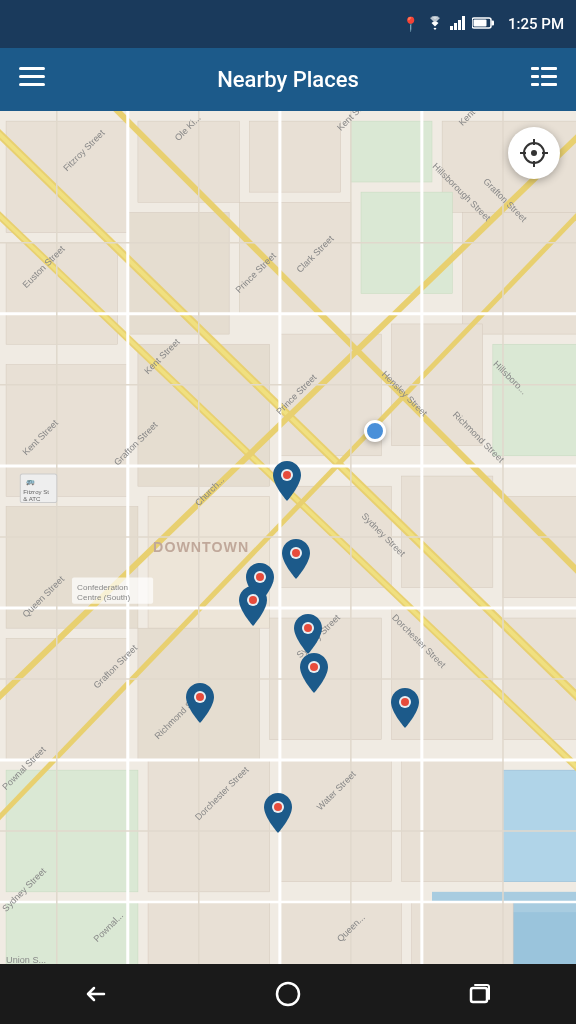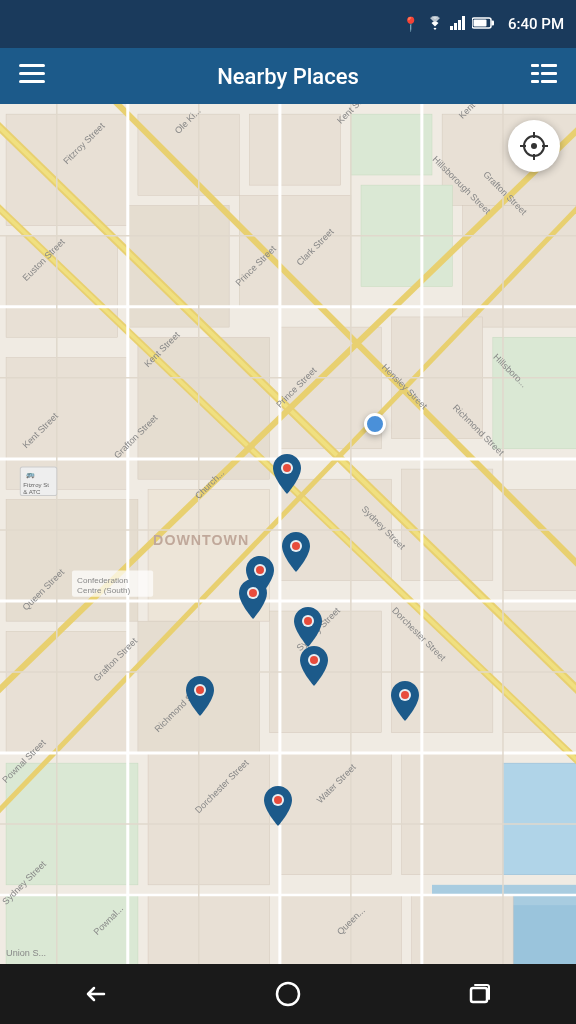--- a/index.html
+++ b/index.html
@@ -37,21 +37,21 @@
     .status-time {
       color: white;
       font-size: 15px;
       font-weight: 500;
       margin-left: 8px;
     }
 
     
     #top-bar {
       width: 576px;
-      height: 56px;
+      height: 63px;
       background: #1c5a8a;
       display: flex;
       align-items: center;
       justify-content: space-between;
       padding: 0 16px;
       position: relative;
       z-index: 100;
     }
     .top-bar-title {
       color: white;
@@ -171,21 +171,21 @@
         <rect x="12" y="0" width="3" height="14"></rect>
       </svg>
     </span>
     <span class="status-icon">
       <svg width="22" height="12" viewBox="0 0 22 12" fill="white">
         <rect x="0" y="1" width="19" height="10" rx="2" ry="2" stroke="white" stroke-width="1.5" fill="none"></rect>
         <rect x="19.5" y="3.5" width="2.5" height="5" rx="1" fill="white"></rect>
         <rect x="1.5" y="2.5" width="13" height="7" rx="1" fill="white"></rect>
       </svg>
     </span>
-    <span class="status-time">6:40 PM</span>
+    <span class="status-time">1:25 PM</span>
   </div>
 </div>
 
 <div id="top-bar">
   <div class="hamburger-icon">
     <svg width="26" height="20" viewBox="0 0 26 20" fill="white">
       <rect y="0" width="26" height="3" rx="1.5"></rect>
       <rect y="8" width="26" height="3" rx="1.5"></rect>
       <rect y="16" width="26" height="3" rx="1.5"></rect>
     </svg>

